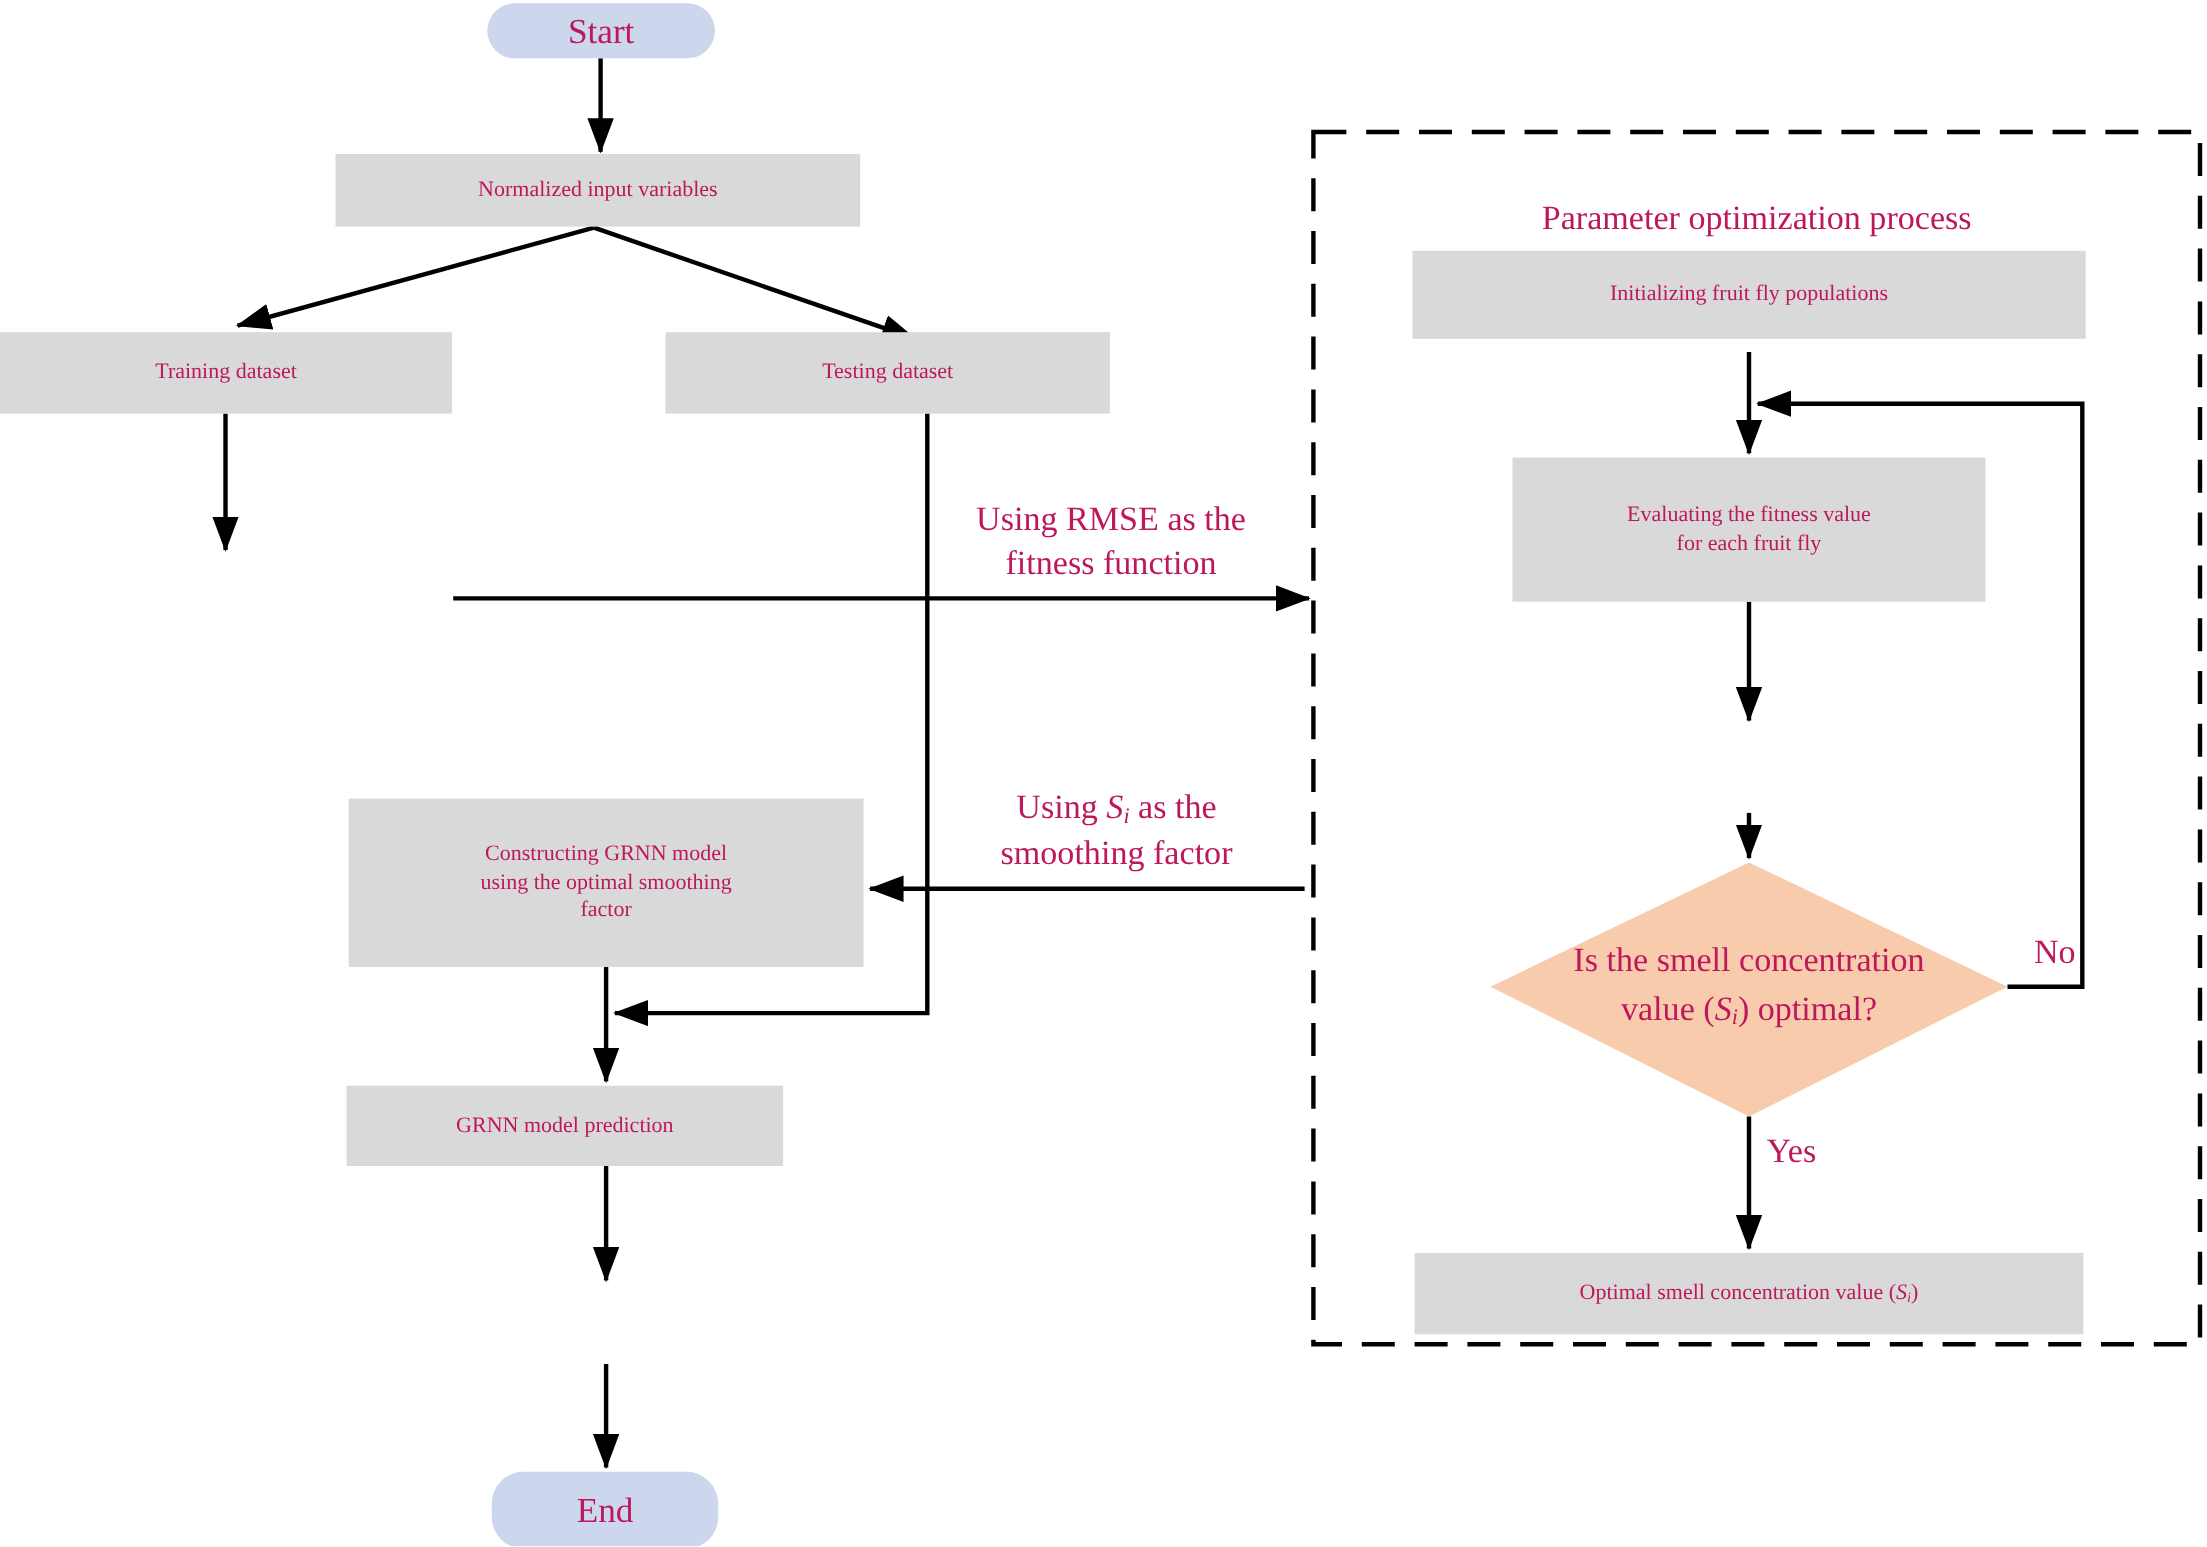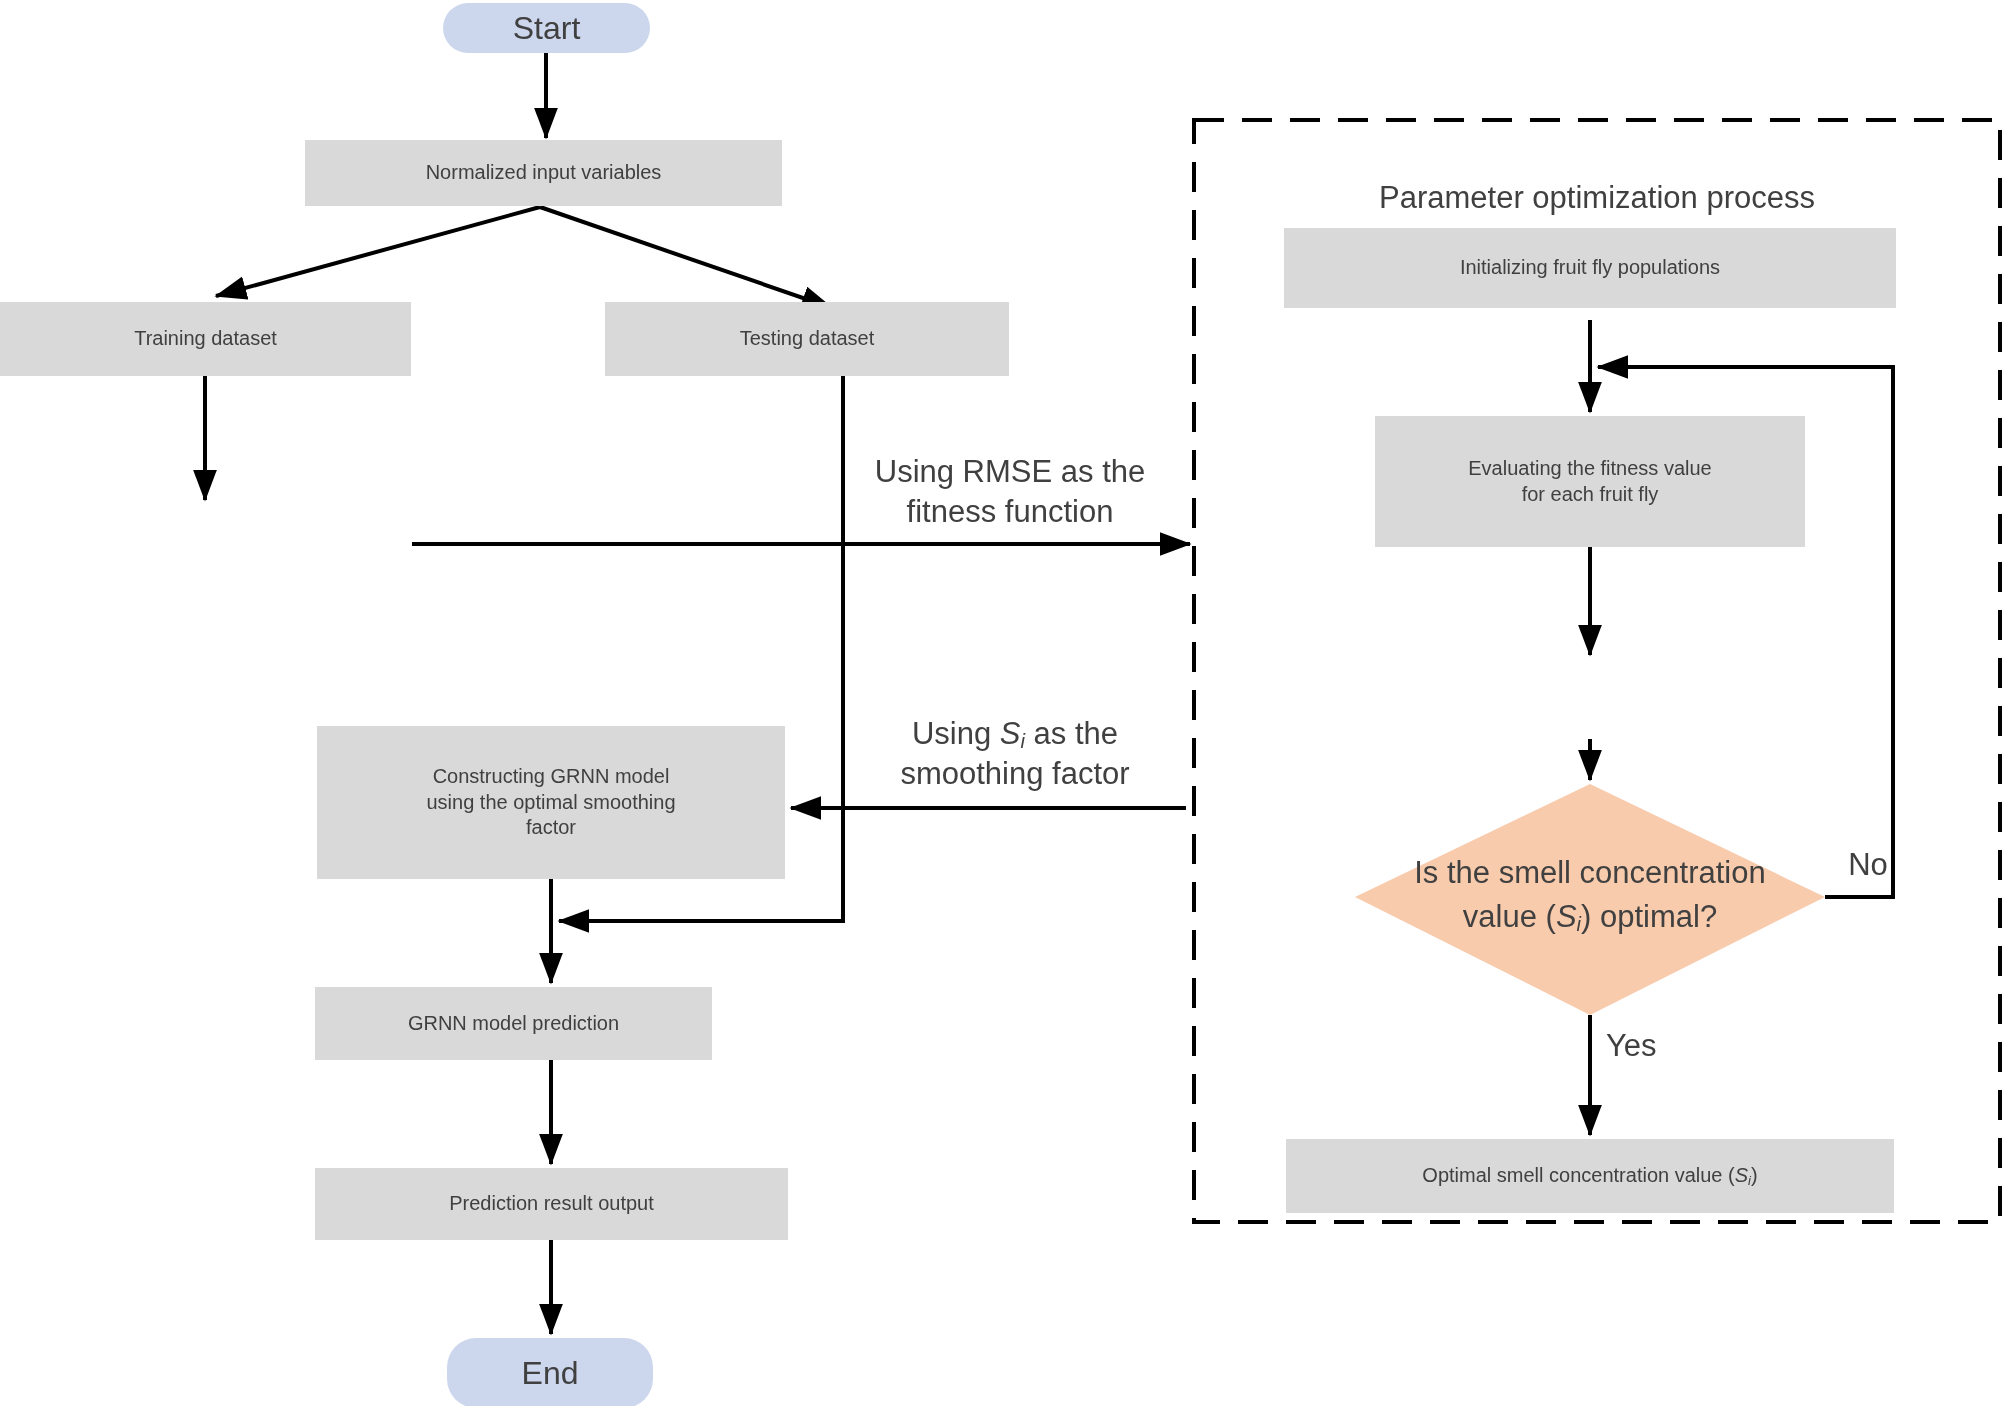--- a/index.html
+++ b/index.html
@@ -1,21 +1,21 @@
 <!DOCTYPE html>
 <html><head>
 <meta charset="utf-8">
 <style>
   html,body{margin:0;padding:0;background:#ffffff;}
   .stage{
     position:relative;
     width:2006px;height:1406px;
     background:#ffffff;
-    font-family:Liberation Sans, sans-serif;
-    color:#404040;
+    font-family:Liberation Serif, serif;
+    color:#be185d;
     overflow:hidden;
   }
   .wires{position:absolute;left:0;top:0;width:2006px;height:1406px;}
   .node{
     position:absolute;
     display:flex;flex-direction:column;align-items:center;justify-content:center;
     text-align:center;
     font-size:20px;line-height:1.28;
     background:#d9d9d9;
   }
@@ -96,23 +96,20 @@
   <div class="node" style="left:317px;top:726px;width:468px;height:153px;">
     <span>Constructing GRNN model</span>
     <span>using the optimal smoothing</span>
     <span>factor</span>
   </div>
 
   <div class="node" style="left:315px;top:987px;width:397px;height:73px;">
     <span>GRNN model prediction</span>
   </div>
 
-  <div class="node" style="left:315px;top:1168px;width:473px;height:72px;">
-    <span>Prediction result output</span>
-  </div>
 
   <div class="labeltxt" style="left:1194px;top:178px;width:806px;">
     <span>Parameter optimization process</span>
   </div>
 
   <div class="node" style="left:1284px;top:228px;width:612px;height:80px;">
     <span>Initializing fruit fly populations</span>
   </div>
 
   <div class="node" style="left:1375px;top:416px;width:430px;height:131px;">

